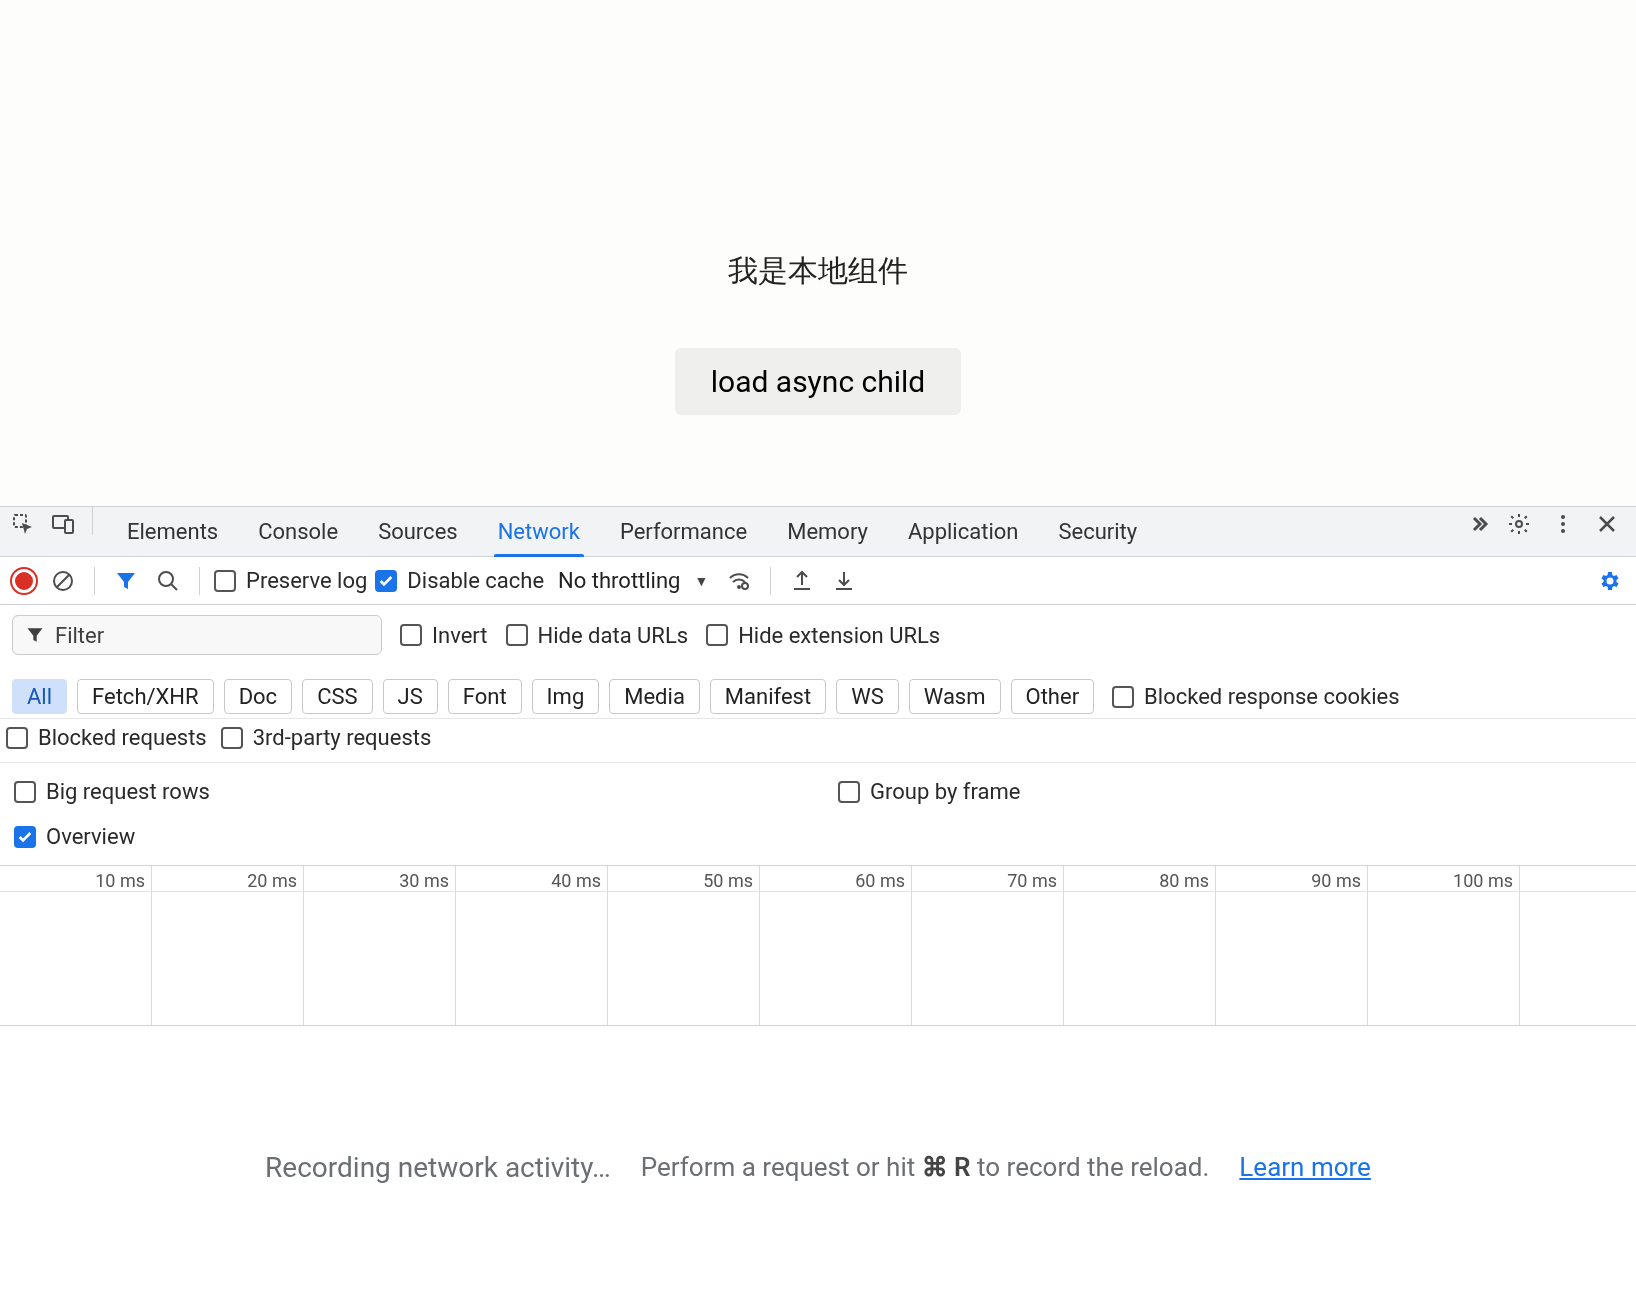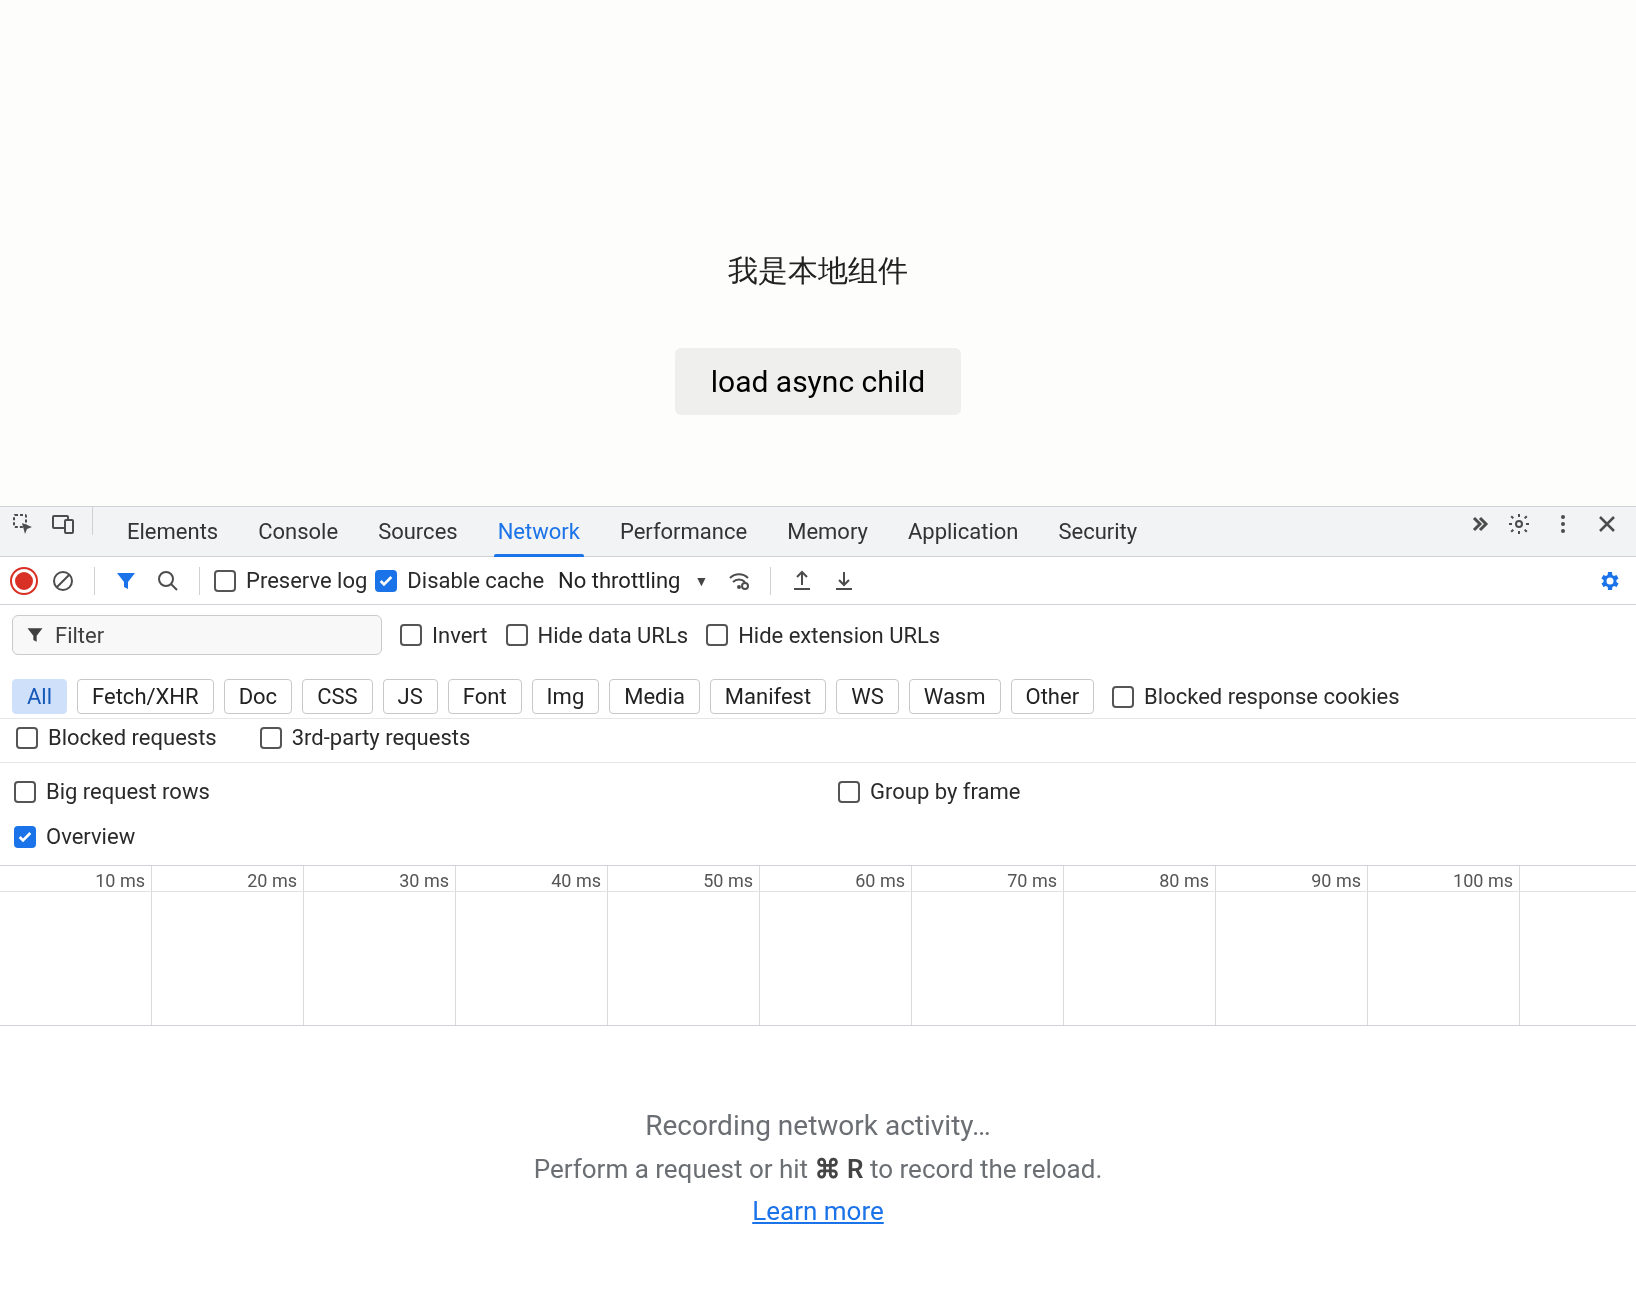--- a/index.html
+++ b/index.html
@@ -82,37 +82,37 @@
   .filterbox{
     display:flex;align-items:center;gap:10px;width:370px;height:40px;
     border:1px solid #c8cacc;border-radius:6px;padding:0 12px;color:#404040;font-size:22px;
     background:#f8f8f8;
   }
   .pill{
     border:1px solid #c6c8ca;border-radius:4px;padding:4px 14px;font-size:22px;cursor:pointer;background:#fff;
   }
   .pill.active{background:#cfe0fb;border-color:#cfe0fb;color:#1659b8;}
   .filter-pills{display:flex;gap:10px;flex-wrap:wrap;align-items:center;}
-  .secrow{display:flex;gap:43px;padding:6px 16px 12px;border-bottom:1px solid #e5e7e9;align-items:flex-end;}
+  .secrow{display:flex;gap:14px;padding:6px 6px 12px;border-bottom:1px solid #e5e7e9;align-items:flex-end;}
   
   .viewopts{
     display:grid;grid-template-columns:1fr 1fr;row-gap:20px;column-gap:40px;
     padding:16px 14px;border-bottom:1px solid #cfd2d6;background:#fff;
   }
   
   .timeline{
     height:160px;border-bottom:1px solid #cfd2d6;background:#fff;position:relative;overflow:hidden;
   }
   .ticks{display:flex;height:26px;border-bottom:1px solid #e0e2e4;}
   .tick{flex:0 0 152px;border-right:1px solid #d8dadb;position:relative;font-size:18px;color:#555;}
   .tick span{position:absolute;right:6px;top:4px;}
   .lane-sep{position:absolute;left:0;right:0;top:26px;bottom:0;background:repeating-linear-gradient(90deg,transparent 0,transparent 151px,#d8dadb 151px,#d8dadb 152px);}
   
   .empty{
-    flex:1;display:flex;flex-direction:column;align-items:center;justify-content:center;gap:12px;
+    flex:1;display:flex;align-items:center;justify-content:center;gap:30px;
     color:#6b6f73;font-size:26px;
   }
   .empty .title{font-size:28px;}
   .empty a{color:#1a73e8;text-decoration:underline;font-size:26px;}
   .kbd{font-weight:600;color:#444;}
   .funnel{color:#1a73e8;}
   .record-dot{width:18px;height:18px;border-radius:50%;background:#d93025;border:3px solid #d93025;}
   .record-btn{border:2px solid #d93025;border-radius:50%;}
   .gear-blue{color:#1a73e8;}
 </style>

